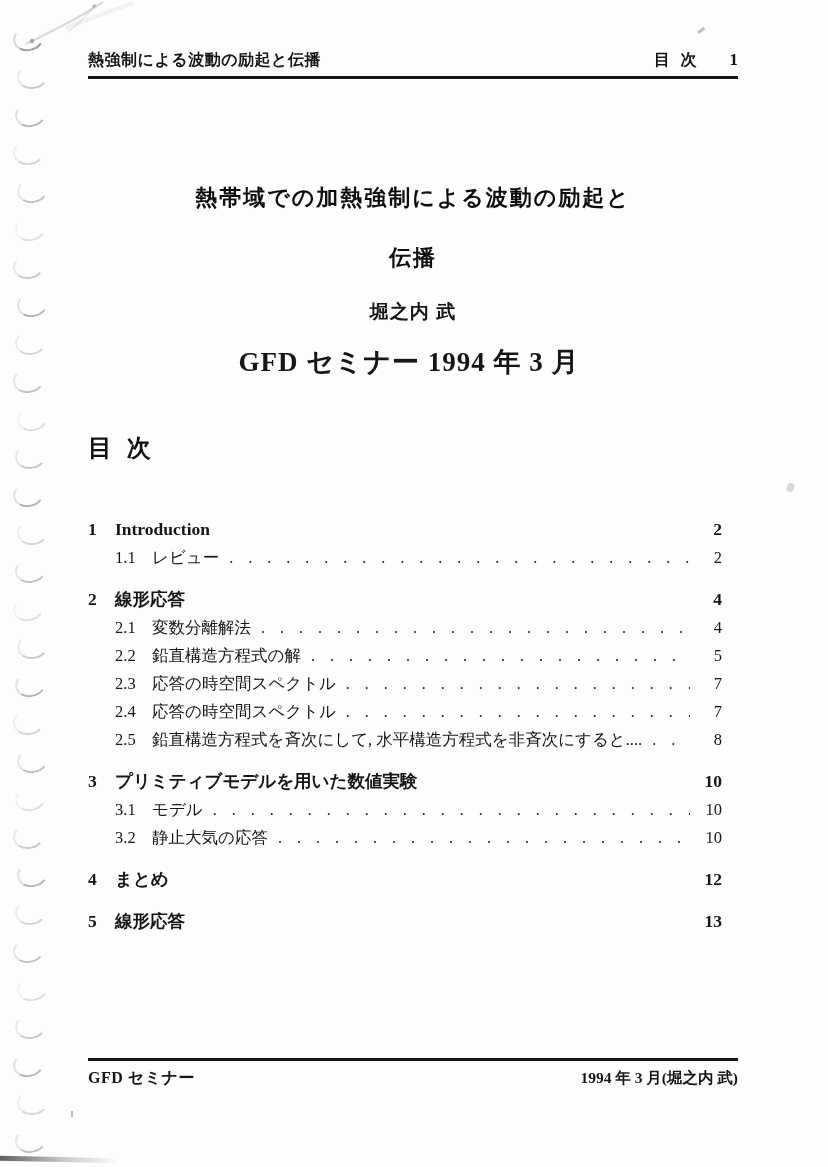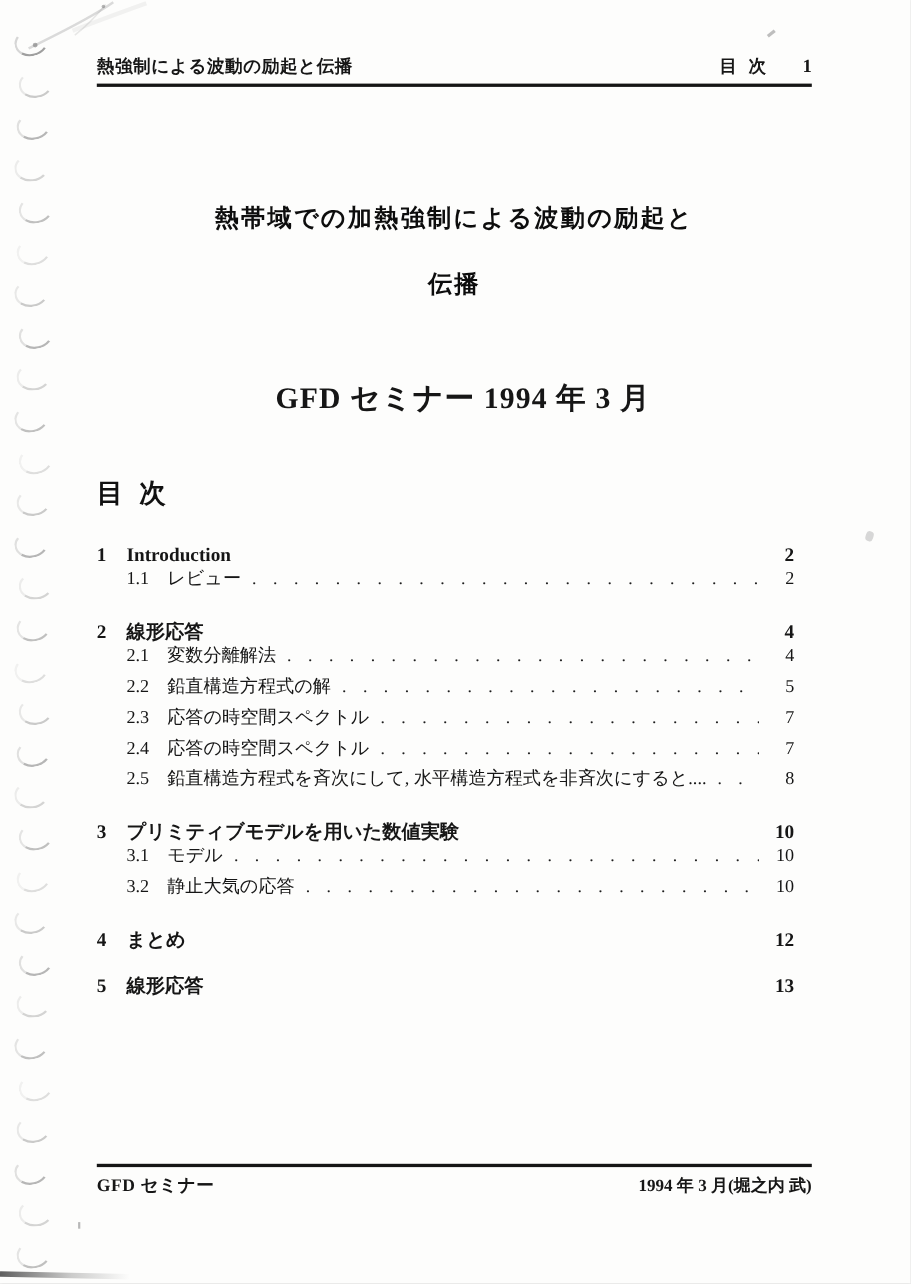--- a/index.html
+++ b/index.html
@@ -62,42 +62,42 @@
     font-weight:bold;font-size:22px;line-height:60px;
     letter-spacing:2px;color:#0d0d0d;
   }
   .author{
     position:absolute;left:88px;top:297px;width:650px;
     text-align:center;
     font-family:"Liberation Sans","DejaVu Sans",sans-serif;
     font-weight:bold;font-size:19px;line-height:30px;letter-spacing:1px;
   }
   .seminar{
-    position:absolute;left:96px;top:341px;width:650px;
+    position:absolute;left:84px;top:341px;width:650px;
     text-align:center;
     font-weight:bold;font-size:27px;line-height:42px;letter-spacing:1px;
   }
 
   
   .toc-heading{
     position:absolute;left:88px;top:432px;margin:0;
     font-family:"Liberation Sans","DejaVu Sans",sans-serif;
     font-weight:bold;font-size:24px;letter-spacing:4px;color:#111;
   }
   .toc{
     position:absolute;left:88px;top:482px;width:650px;
     padding-right:0;box-sizing:border-box;
   }
   .toc-row{
     display:flex;align-items:baseline;
     height:28px;line-height:28px;
     padding-right:16px;
   }
   .toc-row .num{flex:none;}
-  .toc-row .ttl{flex:none;white-space:nowrap;}
+  .toc-row .ttl{flex:none;white-space:nowrap;margin-top:32px;}
   .toc-row .leader{
     flex:1 1 auto;min-width:0;overflow:hidden;white-space:nowrap;
     margin:0 8px 0 10px;height:28px;
   }
   .toc-row.level2 .leader::after{
     content:". . . . . . . . . . . . . . . . . . . . . . . . . . . . . . . . . . . . . . . . . . . . . . . . . . . . . . . .";
     font-size:16px;letter-spacing:5.5px;color:#1d1d1d;
   }
   .toc-row .pg{flex:none;min-width:24px;text-align:right;}
   .toc-row.level1{
@@ -173,20 +173,21 @@
     <span class="hr">
       <span class="hsec">目 次</span>
       <span class="hpg">1</span>
     </span>
   </div>
 
   <div class="doc-title">
     <span>熱帯域での加熱強制による波動の励起と</span><br>
     <span>伝播</span>
   </div>
+  <div class="author">堀之内 武</div>
   <div class="seminar">GFD セミナー  1994 年 3 月</div>
 
   <h2 class="toc-heading">目 次</h2>
   <div class="toc" id="toc-list">
       <div class="toc-row level1">
         <span class="num">1</span>
         <span class="ttl">Introduction</span>
         <span class="leader"></span>
         <span class="pg">2</span>
       </div>

